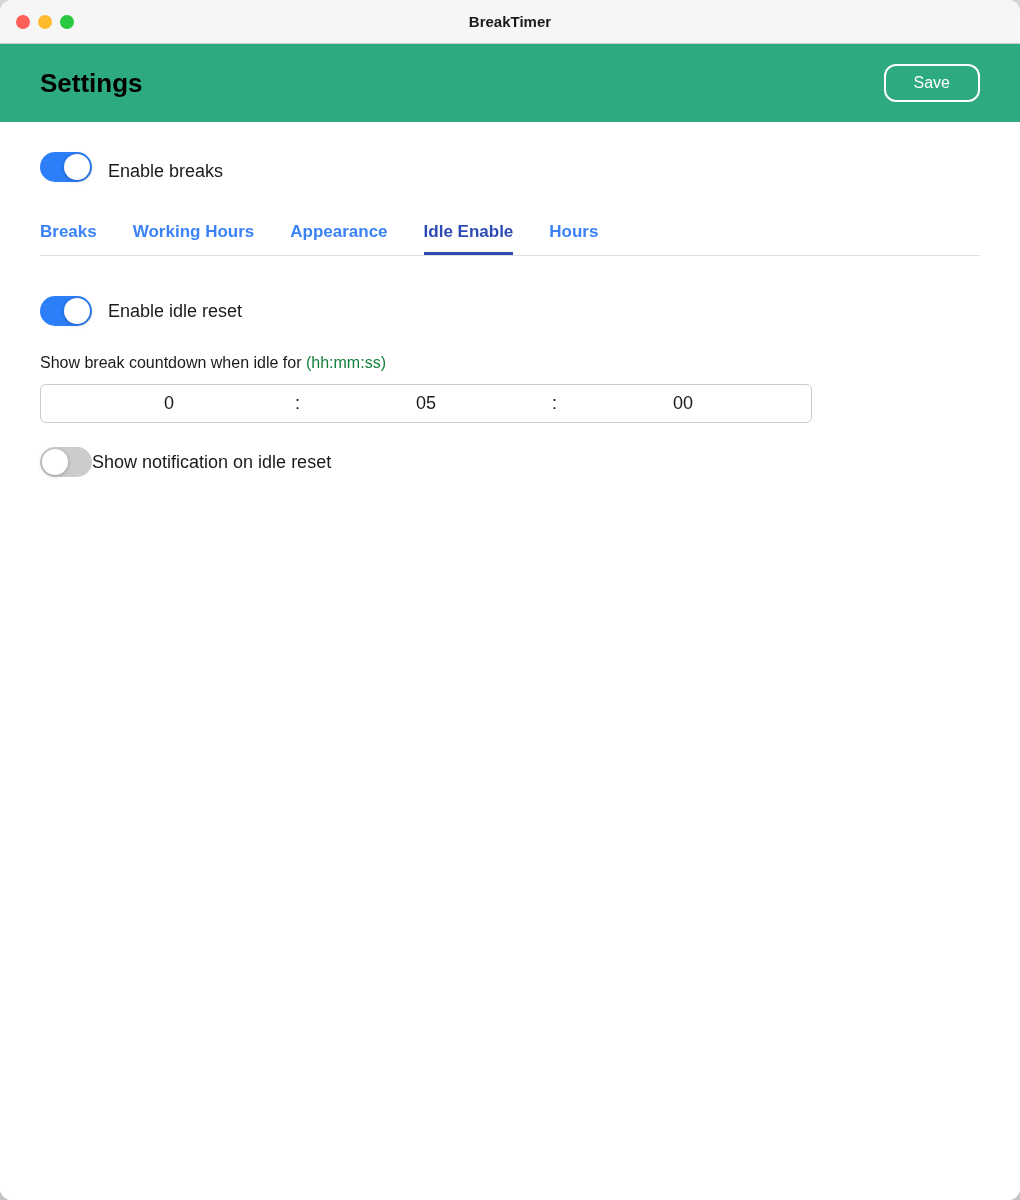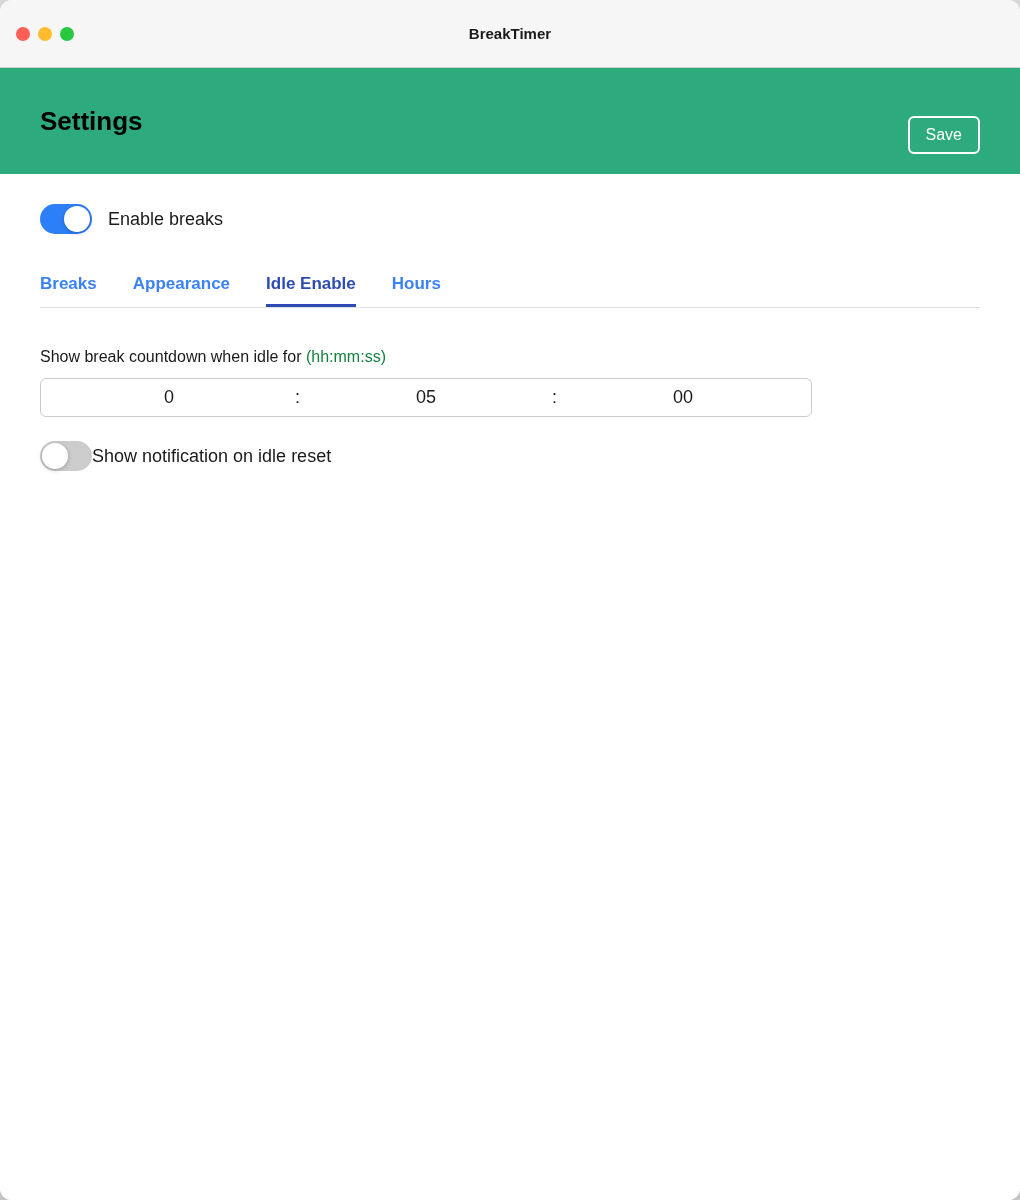--- a/index.html
+++ b/index.html
@@ -24,21 +24,21 @@
       border-radius: 12px;
       overflow: hidden;
       box-shadow: 0 20px 60px rgba(0,0,0,0.3);
       display: flex;
       flex-direction: column;
     }
 
     
     .titlebar {
       background: #f6f6f6;
-      height: 68px;
+      height: 44px;
       display: flex;
       align-items: center;
       padding: 0 16px;
       border-bottom: 1px solid #d0d0d0;
       position: relative;
     }
 
     .traffic-lights {
       display: flex;
       gap: 8px;
@@ -76,39 +76,38 @@
     .header-title {
       color: #000000;
       font-size: 26px;
       font-weight: 700;
     }
 
     .save-button {
       background: transparent;
       border: 2px solid #ffffff;
       color: #ffffff;
-      padding: 8px 16px;
-      border-radius: 6px;
+      padding: 8px 28px;
+      border-radius: 12px;
       font-size: 16px;
       font-weight: 500;
       cursor: pointer;
-      margin-top: 28px;
     }
 
     
     .content {
       flex: 1;
       padding: 30px 40px;
       background: #ffffff;
     }
 
     
     .enable-row {
       display: flex;
-      align-items: center;
+      align-items: flex-end;
       gap: 16px;
       margin-bottom: 30px;
     }
 
     .enable-label {
       font-size: 18px;
       font-weight: 400;
       color: #1a1a1a;
     }
 
@@ -278,34 +277,43 @@
         <div class="toggle-knob"></div>
       </div>
       <span class="enable-label">Enable breaks</span>
     </div>
 
     <div class="tabs">
       <div class="tab">
         <span>Breaks</span>
       </div>
       <div class="tab">
+        <span>Working Hours</span>
+      </div>
+      <div class="tab">
         <span>Appearance</span>
       </div>
       <div class="tab active">
         <span>Idle Enable</span>
       </div>
       <div class="tab">
         <span>Hours</span>
       </div>
     </div>
 
     <div class="divider"></div>
 
     <div class="section">
 
+      <div class="idle-reset-row">
+        <div class="toggle on">
+          <div class="toggle-knob"></div>
+        </div>
+        <span class="idle-reset-label">Enable idle reset</span>
+      </div>
 
       <div class="countdown-row">
         <div class="countdown-label">
           <span>Show break countdown when idle for</span>
           <span class="hint">(hh:mm:ss)</span>
         </div>
         <div class="time-input-row">
           <div class="time-box">
             <input class="time-segment" type="text" value="0" style="">
             <span class="time-sep">:</span>

